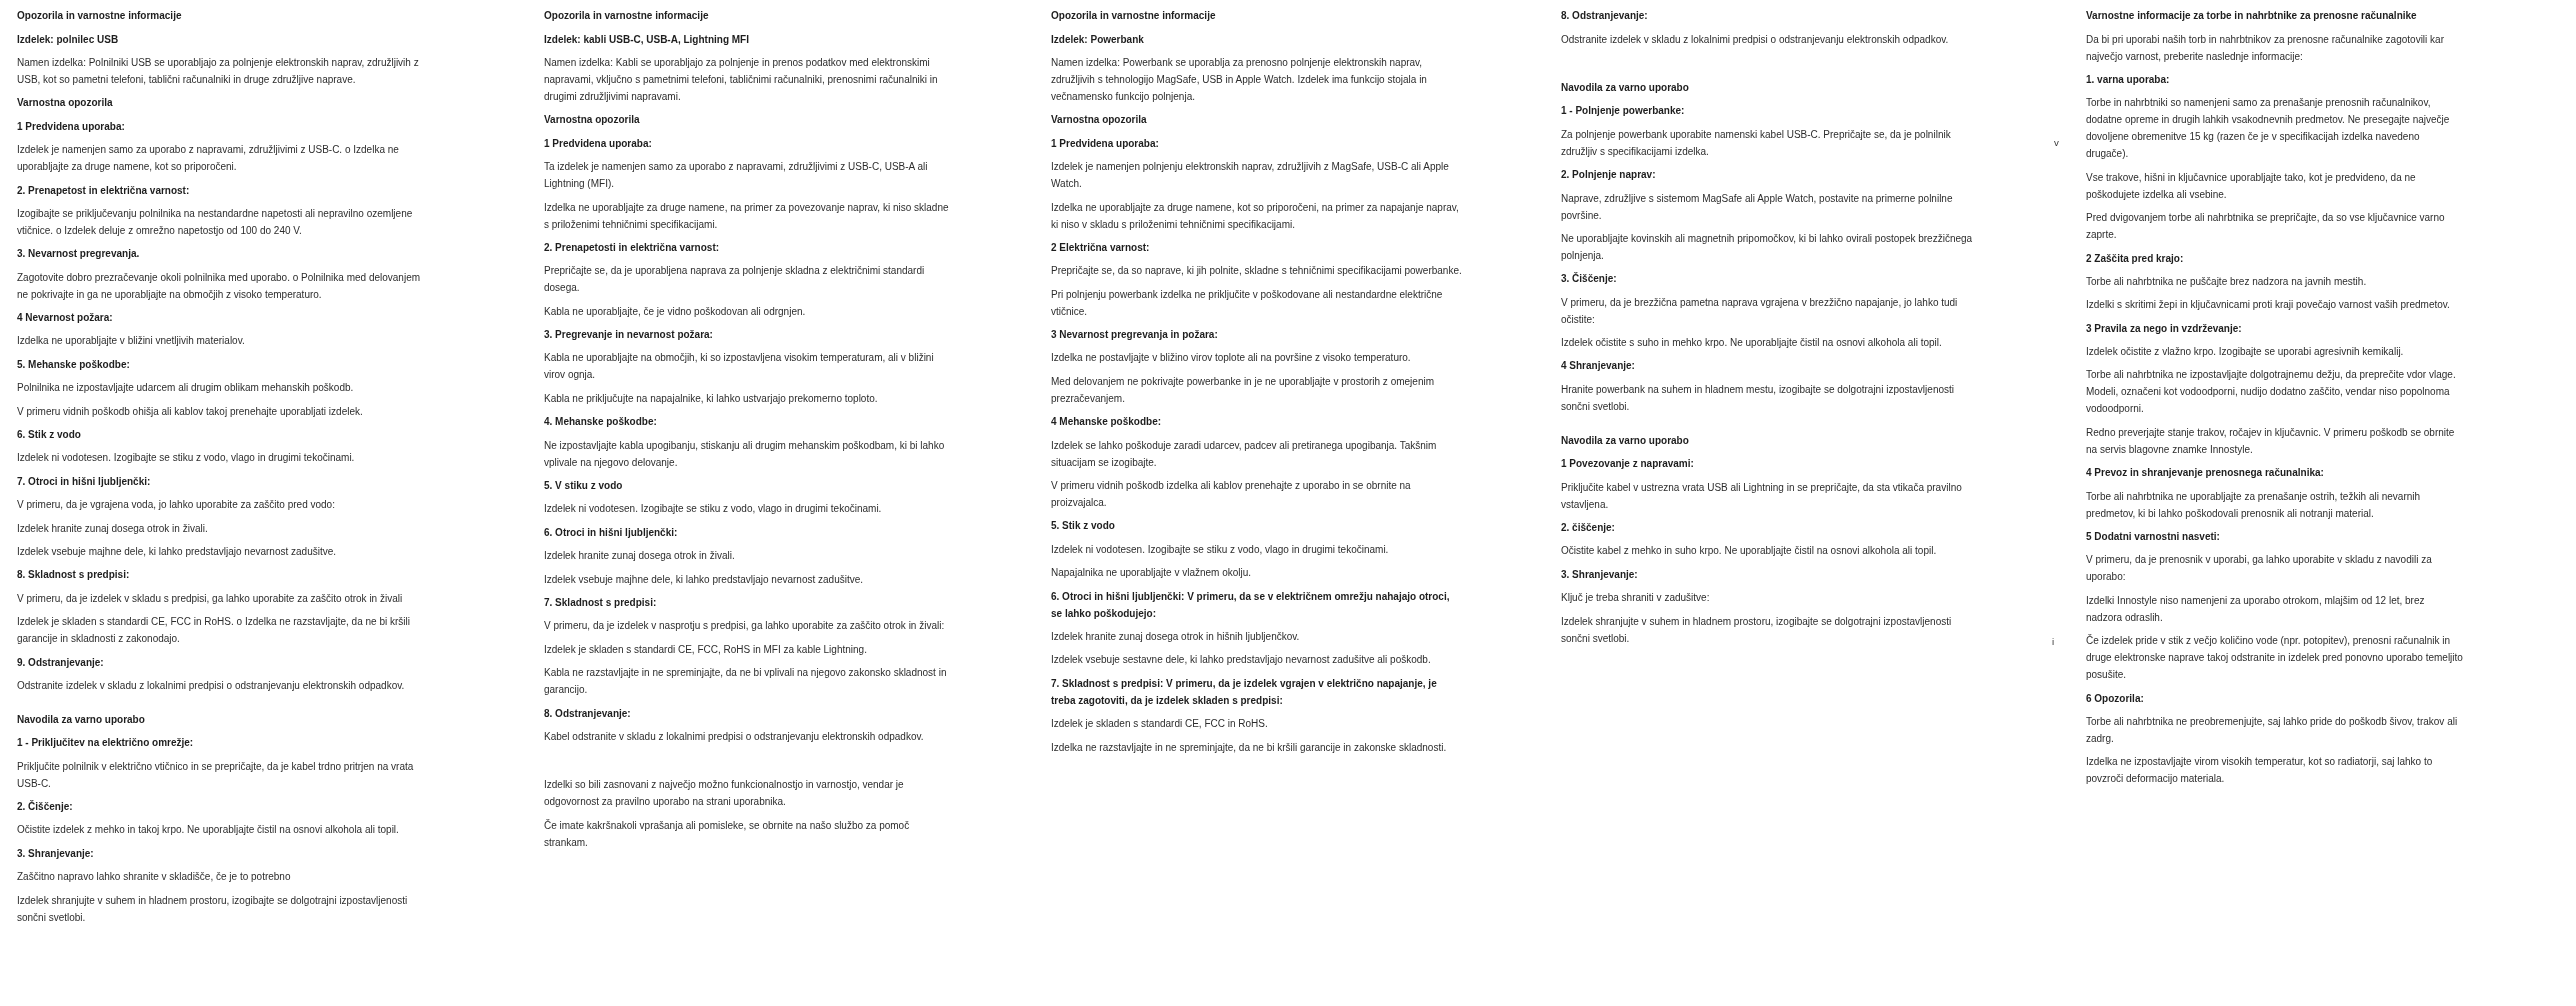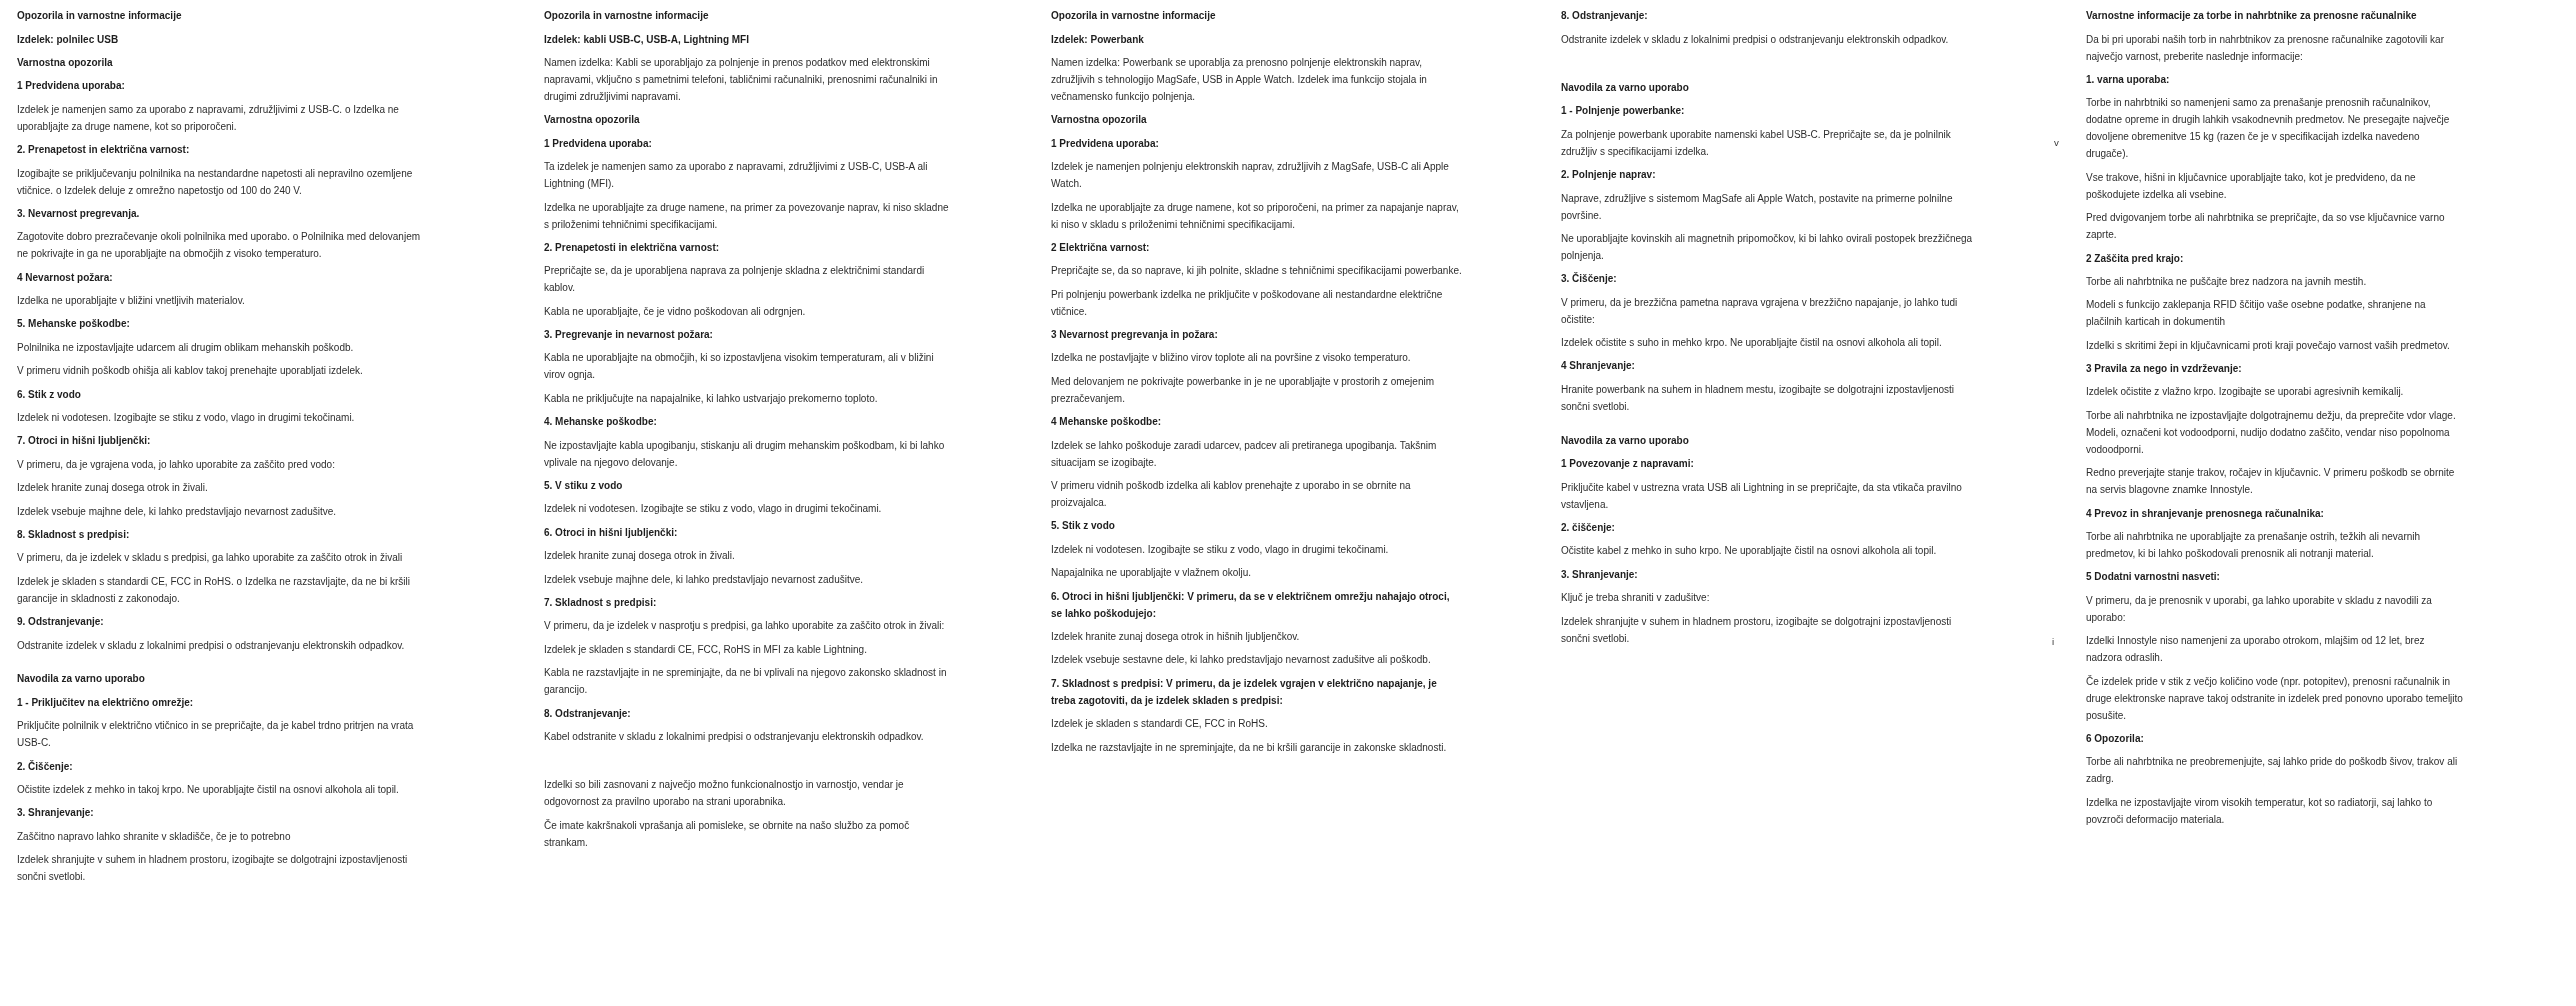--- a/index.html
+++ b/index.html
@@ -38,20 +38,21 @@
     color: #3a3a3a;
   }
 </style>
 </head>
 <body>
 
 <div id="doc">
     <div class="col col-1">
       <div class="heading">Opozorila in varnostne informacije</div>
       <div class="heading">Izdelek: polnilec USB</div>
+      <div class="para">Namen izdelka: Polnilniki USB se uporabljajo za polnjenje elektronskih naprav, združljivih z USB, kot so pametni telefoni, tablični računalniki in druge združljive naprave.</div>
       <div class="heading">Varnostna opozorila</div>
       <div class="heading">1 Predvidena uporaba:</div>
       <div class="para">Izdelek je namenjen samo za uporabo z napravami, združljivimi z USB-C. o Izdelka ne uporabljajte za druge namene, kot so priporočeni.</div>
       <div class="heading">2. Prenapetost in električna varnost:</div>
       <div class="para">Izogibajte se priključevanju polnilnika na nestandardne napetosti ali nepravilno ozemljene vtičnice. o Izdelek deluje z omrežno napetostjo od 100 do 240 V.</div>
       <div class="heading">3. Nevarnost pregrevanja.</div>
       <div class="para">Zagotovite dobro prezračevanje okoli polnilnika med uporabo. o Polnilnika med delovanjem ne pokrivajte in ga ne uporabljajte na območjih z visoko temperaturo.</div>
       <div class="heading">4 Nevarnost požara:</div>
       <div class="para">Izdelka ne uporabljajte v bližini vnetljivih materialov.</div>
       <div class="heading">5. Mehanske poškodbe:</div>
@@ -80,21 +81,21 @@
     </div>
     <div class="col col-2">
       <div class="heading">Opozorila in varnostne informacije</div>
       <div class="heading">Izdelek: kabli USB-C, USB-A, Lightning MFI</div>
       <div class="para">Namen izdelka: Kabli se uporabljajo za polnjenje in prenos podatkov med elektronskimi napravami, vključno s pametnimi telefoni, tabličnimi računalniki, prenosnimi računalniki in drugimi združljivimi napravami.</div>
       <div class="heading">Varnostna opozorila</div>
       <div class="heading">1 Predvidena uporaba:</div>
       <div class="para">Ta izdelek je namenjen samo za uporabo z napravami, združljivimi z USB-C, USB-A ali Lightning (MFI).</div>
       <div class="para">Izdelka ne uporabljajte za druge namene, na primer za povezovanje naprav, ki niso skladne s priloženimi tehničnimi specifikacijami.</div>
       <div class="heading">2. Prenapetosti in električna varnost:</div>
-      <div class="para">Prepričajte se, da je uporabljena naprava za polnjenje skladna z električnimi standardi kablov.</div>
+      <div class="para">Prepričajte se, da je uporabljena naprava za polnjenje skladna z električnimi standardi dosega.</div>
       <div class="para">Kabla ne uporabljajte, če je vidno poškodovan ali odrgnjen.</div>
       <div class="heading">3. Pregrevanje in nevarnost požara:</div>
       <div class="para">Kabla ne uporabljajte na območjih, ki so izpostavljena visokim temperaturam, ali v bližini virov ognja.</div>
       <div class="para">Kabla ne priključujte na napajalnike, ki lahko ustvarjajo prekomerno toploto.</div>
       <div class="heading">4. Mehanske poškodbe:</div>
       <div class="para">Ne izpostavljajte kabla upogibanju, stiskanju ali drugim mehanskim poškodbam, ki bi lahko vplivale na njegovo delovanje.</div>
       <div class="heading">5. V stiku z vodo</div>
       <div class="para">Izdelek ni vodotesen. Izogibajte se stiku z vodo, vlago in drugimi tekočinami.</div>
       <div class="heading">6. Otroci in hišni ljubljenčki:</div>
       <div class="para">Izdelek hranite zunaj dosega otrok in živali.</div>
@@ -163,21 +164,20 @@
     </div>
     <div class="col col-5">
       <div class="heading">Varnostne informacije za torbe in nahrbtnike za prenosne računalnike</div>
       <div class="para">Da bi pri uporabi naših torb in nahrbtnikov za prenosne računalnike zagotovili kar največjo varnost, preberite naslednje informacije:</div>
       <div class="heading">1. varna uporaba:</div>
       <div class="para">Torbe in nahrbtniki so namenjeni samo za prenašanje prenosnih računalnikov, dodatne opreme in drugih lahkih vsakodnevnih predmetov. Ne presegajte največje dovoljene obremenitve 15 kg (razen če je v specifikacijah izdelka navedeno drugače).</div>
       <div class="para">Vse trakove, hišni in ključavnice uporabljajte tako, kot je predvideno, da ne poškodujete izdelka ali vsebine.</div>
       <div class="para">Pred dvigovanjem torbe ali nahrbtnika se prepričajte, da so vse ključavnice varno zaprte.</div>
       <div class="heading">2 Zaščita pred krajo:</div>
       <div class="para">Torbe ali nahrbtnika ne puščajte brez nadzora na javnih mestih.</div>
-      <div class="para">Modeli s funkcijo zaklepanja RFID ščitijo vaše osebne podatke, shranjene na plačilnih karticah in dokumentih</div>
       <div class="para">Izdelki s skritimi žepi in ključavnicami proti kraji povečajo varnost vaših predmetov.</div>
       <div class="heading">3 Pravila za nego in vzdrževanje:</div>
       <div class="para">Izdelek očistite z vlažno krpo. Izogibajte se uporabi agresivnih kemikalij.</div>
       <div class="para">Torbe ali nahrbtnika ne izpostavljajte dolgotrajnemu dežju, da preprečite vdor vlage. Modeli, označeni kot vodoodporni, nudijo dodatno zaščito, vendar niso popolnoma vodoodporni.</div>
       <div class="para">Redno preverjajte stanje trakov, ročajev in ključavnic. V primeru poškodb se obrnite na servis blagovne znamke Innostyle.</div>
       <div class="heading">4 Prevoz in shranjevanje prenosnega računalnika:</div>
       <div class="para">Torbe ali nahrbtnika ne uporabljajte za prenašanje ostrih, težkih ali nevarnih predmetov, ki bi lahko poškodovali prenosnik ali notranji material.</div>
       <div class="heading">5 Dodatni varnostni nasveti:</div>
       <div class="para">V primeru, da je prenosnik v uporabi, ga lahko uporabite v skladu z navodili za uporabo:</div>
       <div class="para">Izdelki Innostyle niso namenjeni za uporabo otrokom, mlajšim od 12 let, brez nadzora odraslih.</div>

